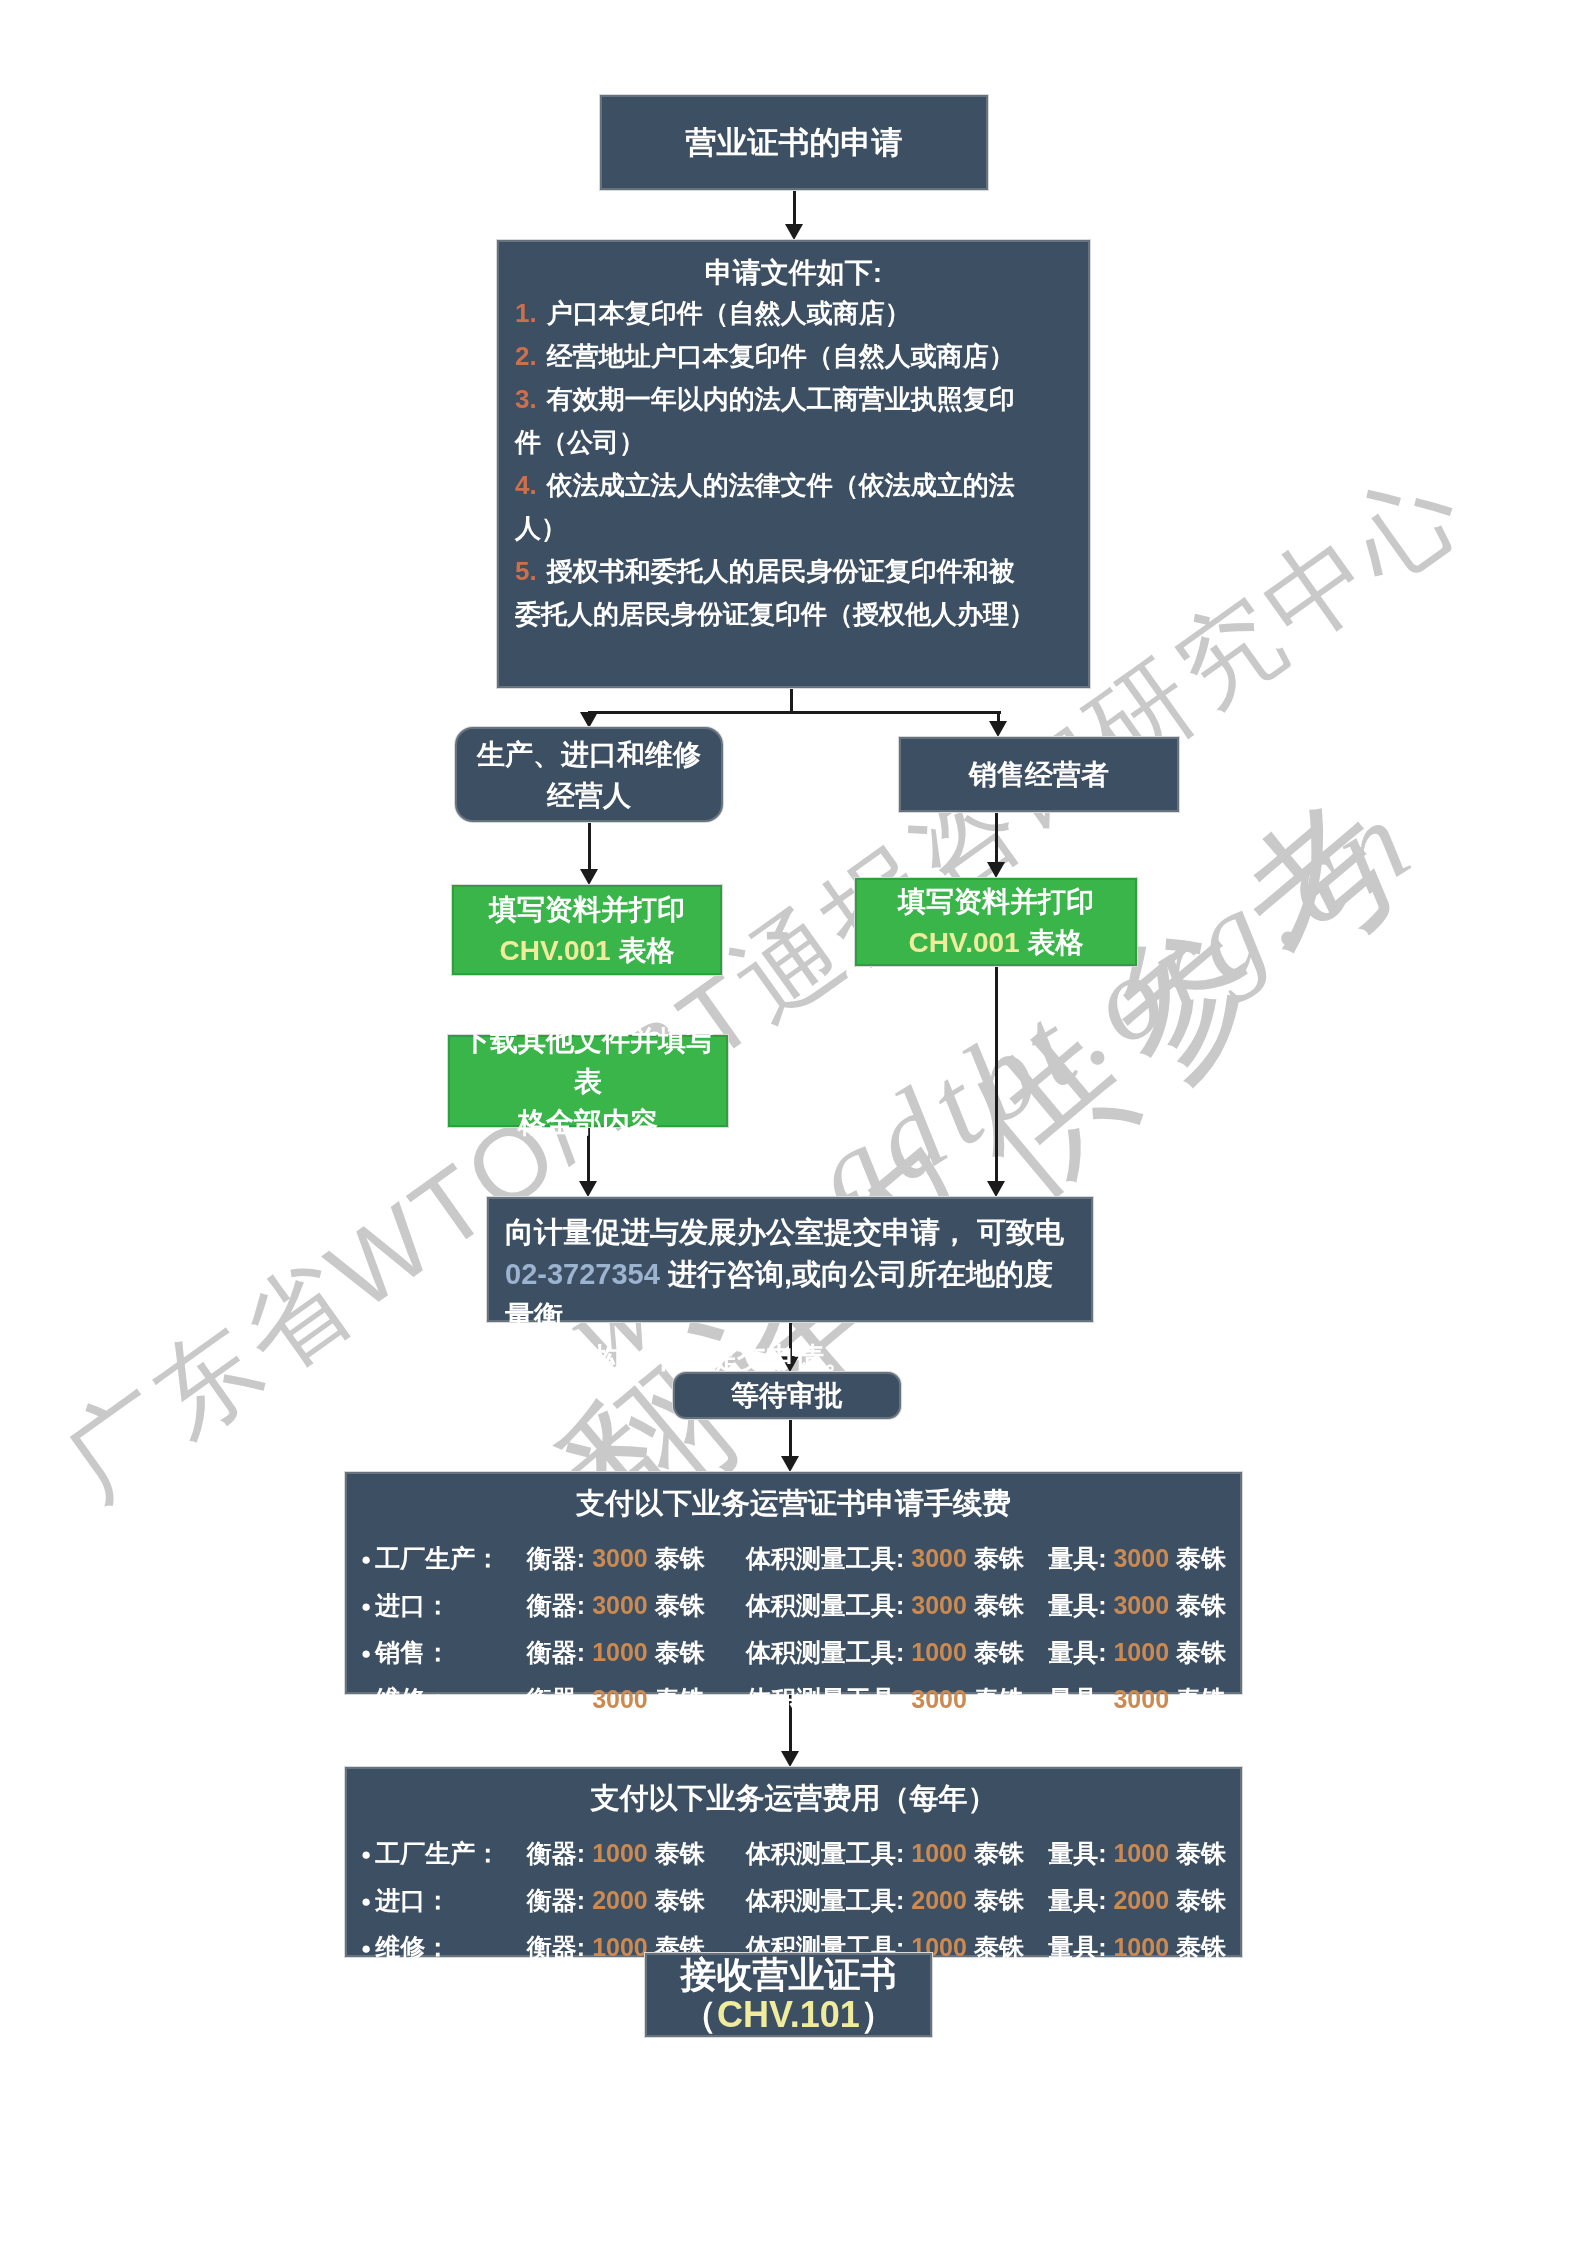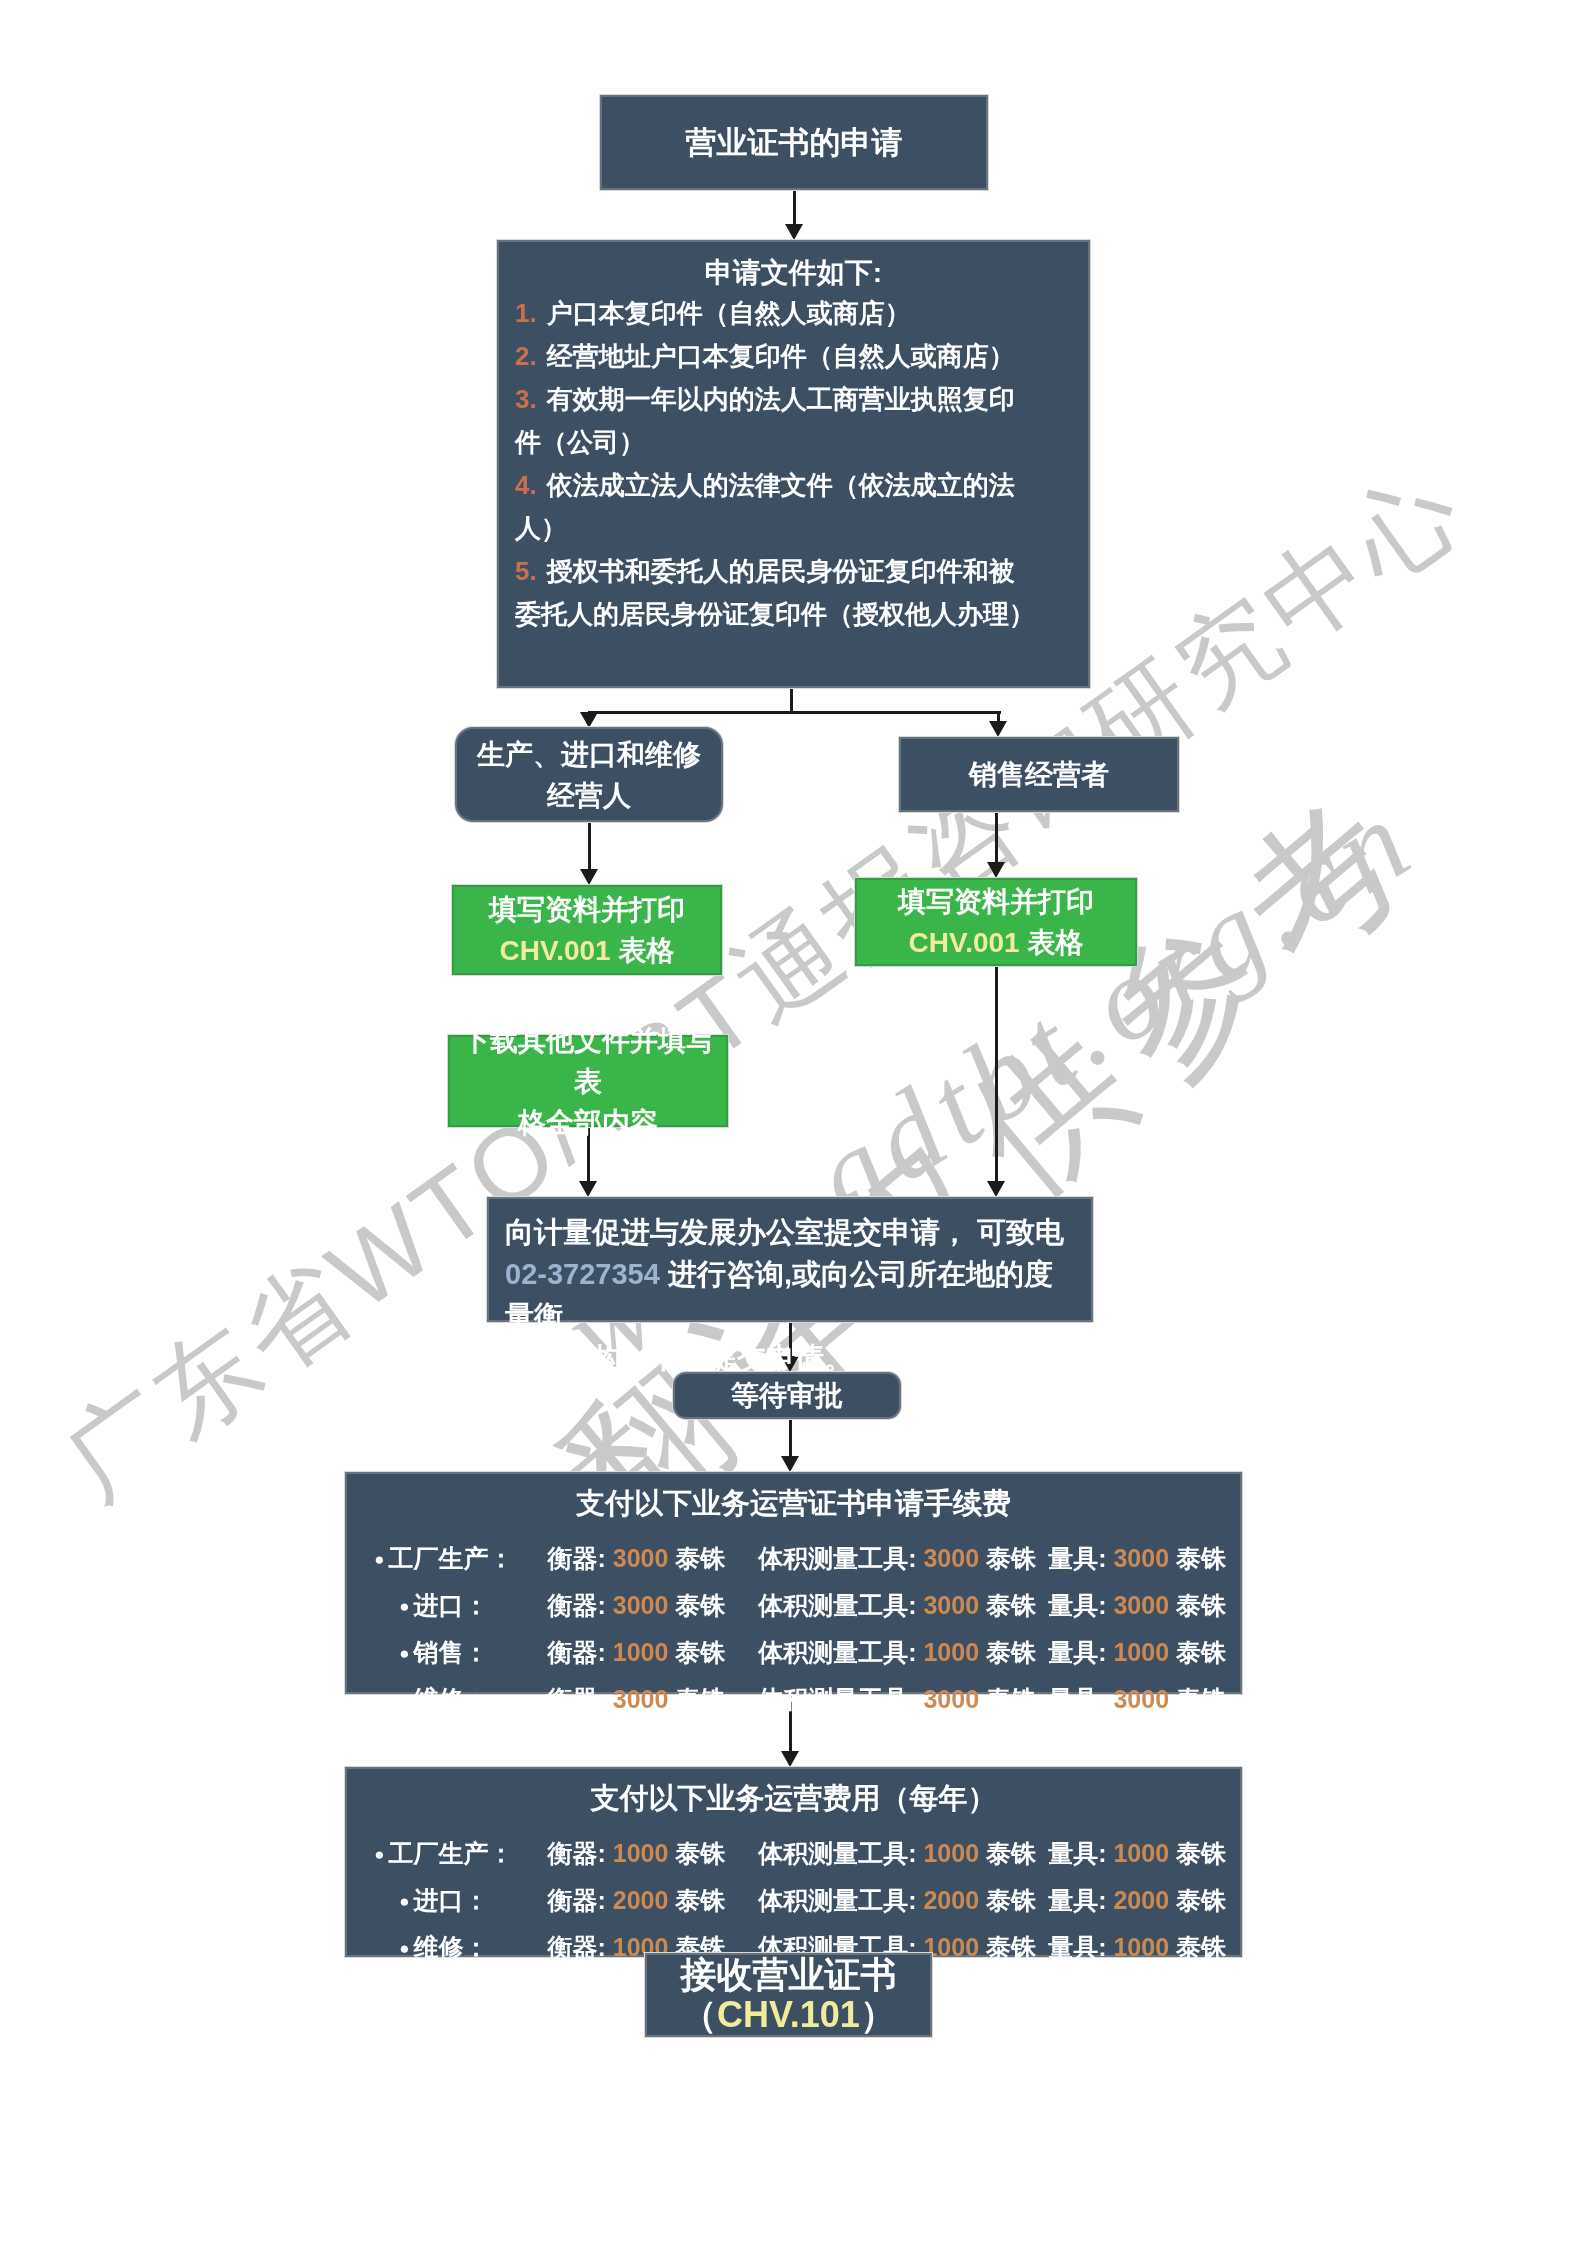--- a/index.html
+++ b/index.html
@@ -51,21 +51,21 @@
   #download-box{left:448px; top:1035px; width:280px; height:92px; font-size:28px; line-height:41px;}
   
   #submit-box{left:487px; top:1197px; width:606px; height:125px; padding:12px 16px; font-size:29px; line-height:42px; text-align:left;}
   
   #wait-box{left:673px; top:1372px; width:228px; height:47px; font-size:28px;border-radius:13px;}
   
   .fee-box{padding:10px 14px 0 14px;}
   #fee1-box{left:345px; top:1472px; width:897px; height:222px;}
   #fee2-box{left:345px; top:1767px; width:897px; height:190px;}
   .fee-title{text-align:center; font-size:29px; margin-bottom:20px;}
-  .fee-row{display:flex; align-items:baseline; font-size:25px; line-height:28px; margin-bottom:17px; white-space:nowrap;text-align:center;}
+  .fee-row{display:flex; align-items:baseline; font-size:25px; line-height:28px; margin-bottom:17px; white-space:nowrap;}
   .fee-label{display:inline-block; width:168px;}
   .bullet{font-size:17px; margin-right:4px; vertical-align:2px;}
   .fee-cell{display:inline-block;}
   .fee-cell.c0{width:222px;}
   .fee-cell.c1{width:306px;}
   .fee-cell.c2{flex:1;}
   
   #receive-box{left:645px; top:1953px; width:287px; height:84px; font-size:36px; line-height:40px;}
   
   .hv-line{position:absolute; z-index:1; background:var(--arrow);}

